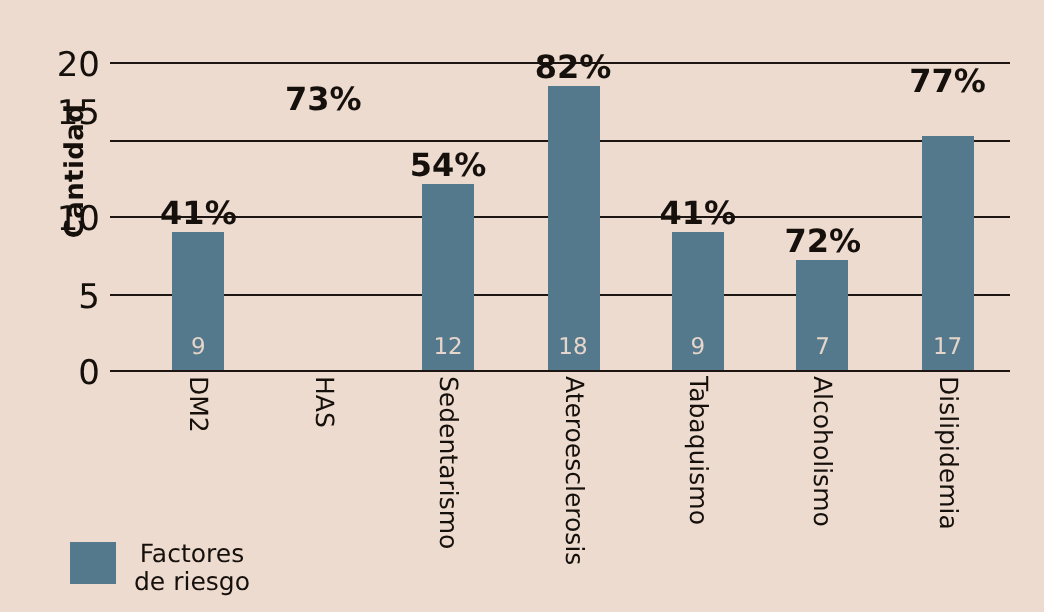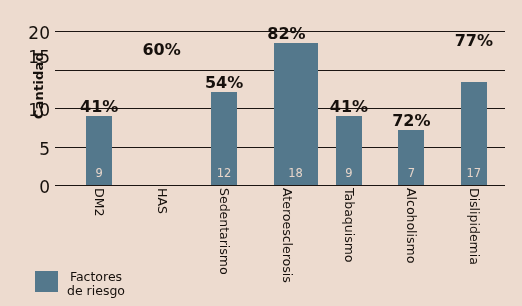--- a/index.html
+++ b/index.html
@@ -174,38 +174,38 @@
       <div class="gridline" style="top: 0px;"></div>
       <div class="tick-stub" style="top: 0px; left: -13px;"></div>
       <div class="tick-label" style="top: -6px; left: -48px;">20</div>
     </div>
 
   <div class="bars-layer" id="bars-layer">
       <div class="bar" style="left: 18.2143px; width: 26px; height: 69.3px;">
         <div class="bar-value">9</div>
       </div>
       <div class="bar-pct" style="left: 4.21429px; width: 54px; top: 67.7px;">41%</div>
-      <div class="bar-pct" style="left: 66.6429px; width: 54px; top: 11.49px;">60%</div>
+      <div class="bar-pct" style="left: 66.6429px; width: 54px; top: 11.49px;">73%</div>
       <div class="bar" style="left: 143.071px; width: 26px; height: 93.17px;">
         <div class="bar-value">12</div>
       </div>
       <div class="bar-pct" style="left: 129.071px; width: 54px; top: 43.83px;">54%</div>
-      <div class="bar" style="left: 205.5px; width: 44px; height: 141.68px;">
+      <div class="bar" style="left: 205.5px; width: 26px; height: 141.68px;">
         <div class="bar-value">18</div>
       </div>
       <div class="bar-pct" style="left: 191.5px; width: 54px; top: -4.68px;">82%</div>
       <div class="bar" style="left: 267.929px; width: 26px; height: 69.3px;">
         <div class="bar-value">9</div>
       </div>
       <div class="bar-pct" style="left: 253.929px; width: 54px; top: 67.7px;">41%</div>
       <div class="bar" style="left: 330.357px; width: 26px; height: 55.44px;">
         <div class="bar-value">7</div>
       </div>
       <div class="bar-pct" style="left: 316.357px; width: 54px; top: 81.56px;">72%</div>
-      <div class="bar" style="left: 392.786px; width: 26px; height: 103px; margin-top: 12px;">
+      <div class="bar" style="left: 392.786px; width: 26px; height: 117px; margin-top: 12px;">
         <div class="bar-value">17</div>
       </div>
       <div class="bar-pct" style="left: 378.786px; width: 54px; top: 2.25px;">77%</div>
     </div>
 
   <div class="cat-layer" id="cat-layer">
       <div class="cat-label" style="left: 37.2143px;">DM2</div>
       <div class="cat-label" style="left: 99.6429px;">HAS</div>
       <div class="cat-label" style="left: 162.071px;">Sedentarismo</div>
       <div class="cat-label" style="left: 224.5px;">Ateroesclerosis</div>

